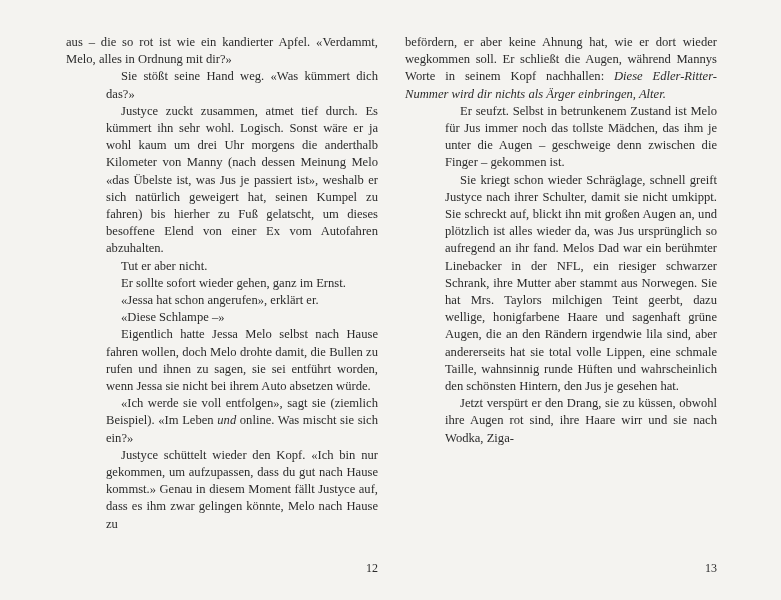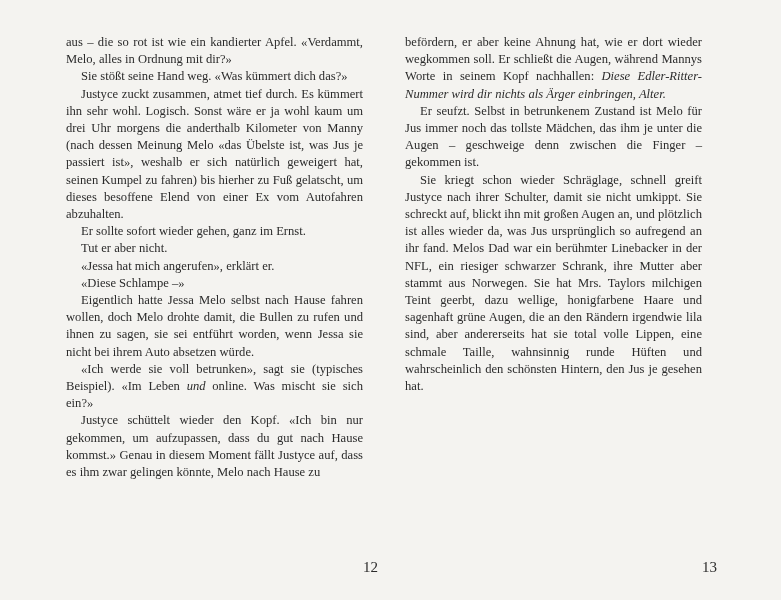--- a/index.html
+++ b/index.html
@@ -16,71 +16,73 @@
     box-sizing: border-box;
     width: 781px;
     height: 600px;
     display: flex;
     justify-content: space-between;
     padding: 34px 64px 0 66px;
   }
   .page {
     width: 312px;
     display: flex;
-    flex-direction: row;
+    flex-direction: column;
   }
   .page-text {
     font-family: "Liberation Serif", "DejaVu Serif", serif;
     font-size: 12.6px;
     line-height: 17.2px;
     color: #2b2b2b;
     text-align: justify;
     hyphens: auto;
     -webkit-hyphens: auto;
   }
   .para {
     margin: 0;
   }
   .para.indent {
     text-indent: 15px;
+    margin-left: 40px;
   }
   .para em {
   }
   .page-number {
     margin-top: auto;
     margin-bottom: 24px;
-    text-align: left;
+    text-align: right;
     font-family: "Liberation Serif", "DejaVu Serif", serif;
-    font-size: 15px;
+    font-size: 12px;
     color: #2b2b2b;
   }
 </style>
 </head>
 <body>
 
 <div class="spread">
 
   <div class="page">
     <div class="page-text">
         <p class="para"><span>aus – die so rot ist wie ein kandierter Apfel. «Verdammt, Melo, alles in Ordnung mit dir?»</span></p>
         <p class="para indent"><span>Sie stößt seine Hand weg. «Was kümmert dich das?»</span></p>
         <p class="para indent"><span>Justyce zuckt zusammen, atmet tief durch. Es kümmert ihn sehr wohl. Logisch. Sonst wäre er ja wohl kaum um drei Uhr morgens die anderthalb Kilometer von Manny (nach dessen Meinung Melo «das Übelste ist, was Jus je passiert ist», weshalb er sich natürlich geweigert hat, seinen Kumpel zu fahren) bis hierher zu Fuß gelatscht, um dieses besoffene Elend von einer Ex vom Autofahren abzuhalten.</span></p>
+        <p class="para indent"><span>Tut er aber nicht.</span></p>
         <p class="para indent"><span>Er sollte sofort wieder gehen, ganz im Ernst.</span></p>
-        <p class="para indent"><span>Tut er aber nicht.</span></p>
-        <p class="para indent"><span>«Jessa hat mich angerufen», erklärt er.</span></p>
+        <p class="para indent"><span>«Jessa hat schon angerufen», erklärt er.</span></p>
         <p class="para indent"><span>«Diese Schlampe –»</span></p>
         <p class="para indent"><span>Eigentlich hatte Jessa Melo selbst nach Hause fahren wollen, doch Melo drohte damit, die Bullen zu rufen und ihnen zu sagen, sie sei entführt worden, wenn Jessa sie nicht bei ihrem Auto absetzen würde.</span></p>
-        <p class="para indent"><span>«Ich werde sie voll betrunken», sagt sie (typisches Beispiel). «Im Leben </span><em>und</em><span> online. Was mischt sie sich ein?»</span></p>
+        <p class="para indent"><span>«Ich werde sie voll entfolgen», sagt sie (ziemlich Beispiel). «Im Leben </span><em>und</em><span> online. Was mischt sie sich ein?»</span></p>
         <p class="para indent"><span>Justyce schüttelt wieder den Kopf. «Ich bin nur gekommen, um aufzupassen, dass du gut nach Hause kommst.» Genau in diesem Moment fällt Justyce auf, dass es ihm zwar gelingen könnte, Melo nach Hause zu</span></p>
       </div>
     <div class="page-number">12</div>
   </div>
 
   <div class="page">
     <div class="page-text">
         <p class="para"><span>befördern, er aber keine Ahnung hat, wie er dort wieder wegkommen soll. Er schließt die Augen, während Mannys Worte in seinem Kopf nachhallen: </span><em>Diese Edler-Ritter-Nummer wird dir nichts als Ärger einbringen, Alter.</em></p>
         <p class="para indent"><span>Er seufzt. Selbst in betrunkenem Zustand ist Melo für Jus immer noch das tollste Mädchen, das ihm je unter die Augen – geschweige denn zwischen die Finger – gekommen ist.</span></p>
         <p class="para indent"><span>Sie kriegt schon wieder Schräglage, schnell greift Justyce nach ihrer Schulter, damit sie nicht umkippt. Sie schreckt auf, blickt ihn mit großen Augen an, und plötzlich ist alles wieder da, was Jus ursprünglich so aufregend an ihr fand. Melos Dad war ein berühmter Linebacker in der NFL, ein riesiger schwarzer Schrank, ihre Mutter aber stammt aus Norwegen. Sie hat Mrs. Taylors milchigen Teint geerbt, dazu wellige, honigfarbene Haare und sagenhaft grüne Augen, die an den Rändern irgendwie lila sind, aber andererseits hat sie total volle Lippen, eine schmale Taille, wahnsinnig runde Hüften und wahrscheinlich den schönsten Hintern, den Jus je gesehen hat.</span></p>
+        <p class="para indent"><span>Jetzt verspürt er den Drang, sie zu küssen, obwohl ihre Augen rot sind, ihre Haare wirr und sie nach Wodka, Ziga-</span></p>
       </div>
     <div class="page-number">13</div>
   </div>
 
 </div>
 
 </body></html>

